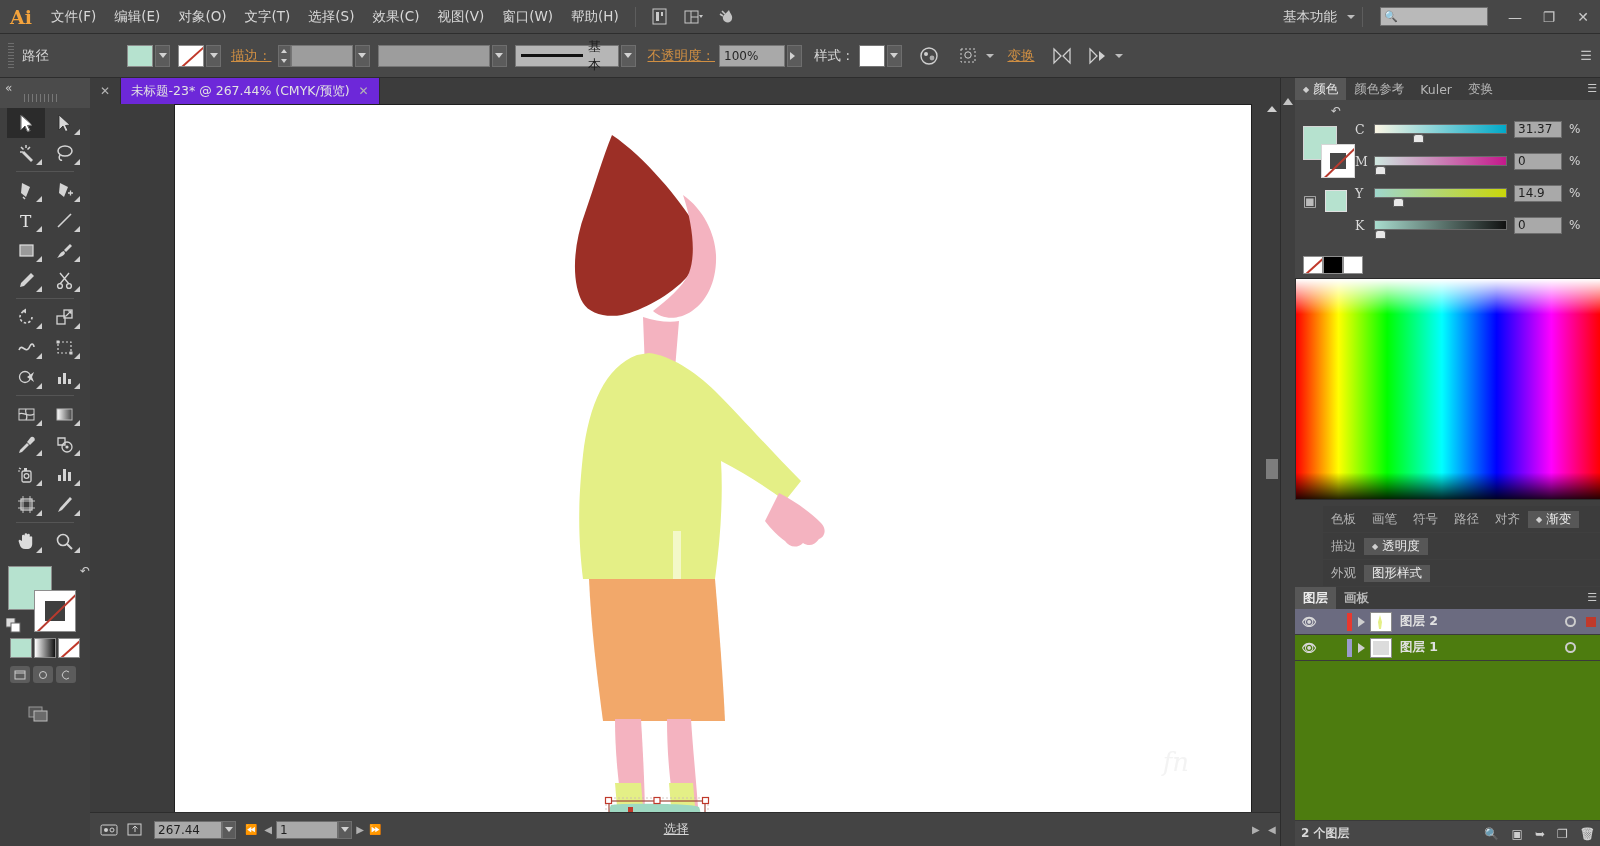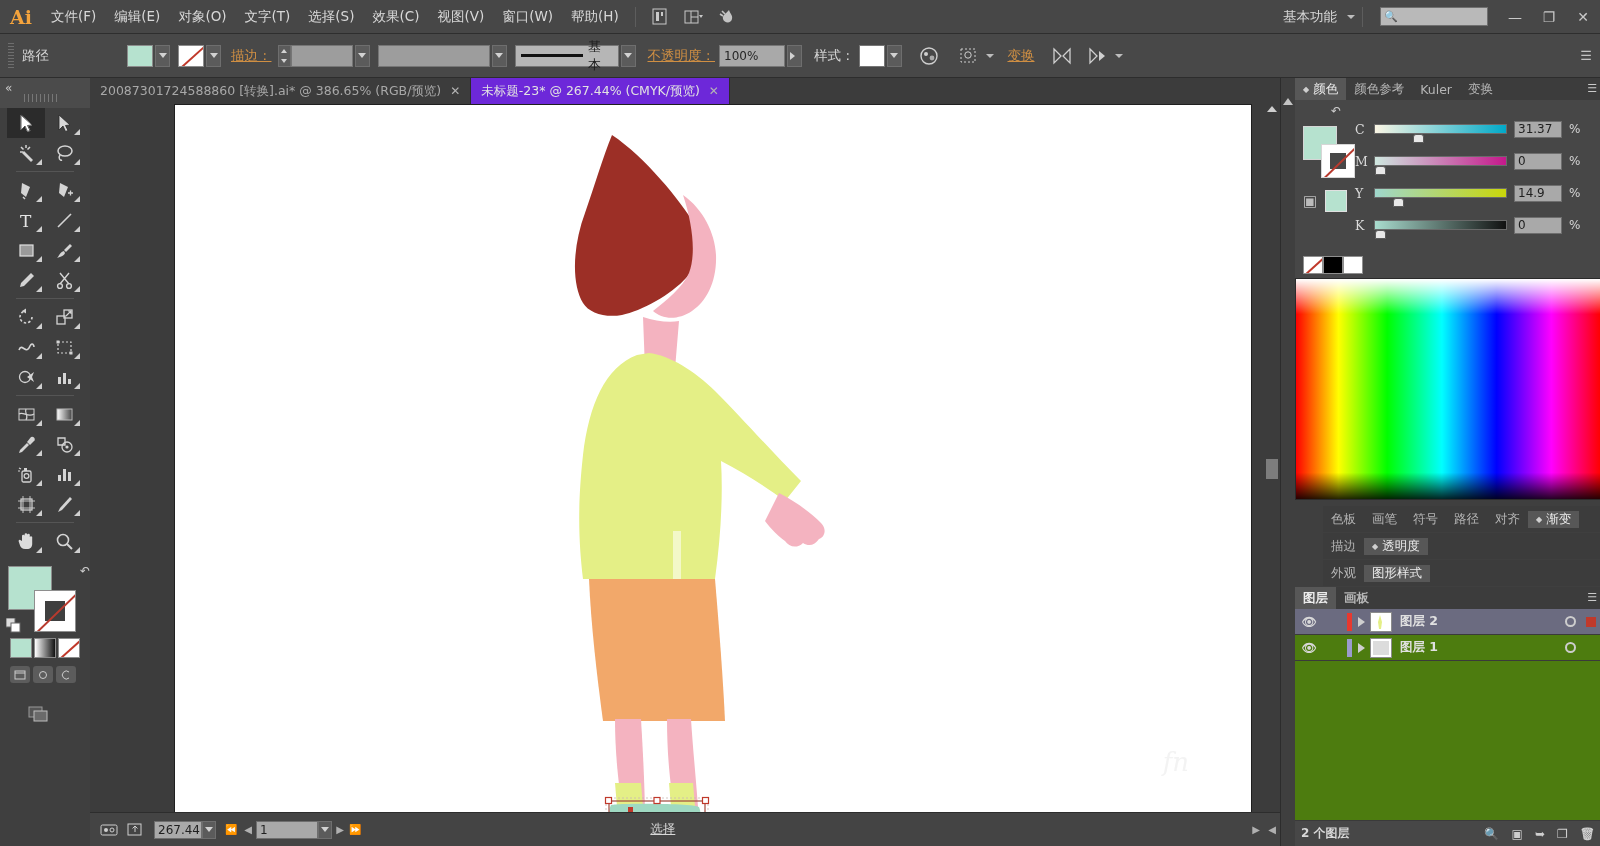--- a/index.html
+++ b/index.html
@@ -493,21 +493,20 @@
           <path d="M3 2 l7 7 l-7 7 z" fill="none" stroke="#cfcfcf" stroke-width="1.3"></path>
           <path d="M12 4 l6 5 l-6 5 z" fill="#cfcfcf"></path>
         </svg>
     </div>
     <div class="caret-sm"></div>
     <div class="cb-right-grip">☰</div>
   </div>
 
   <div class="tabbar">
     <div class="doc-tab">
-      <span>20087301724588860 [转换].ai* @ 386.65% (RGB/预览)</span>
       <span class="x">✕</span>
     </div>
     <div class="doc-tab active">
       <span>未标题-23* @ 267.44% (CMYK/预览)</span>
       <span class="x">✕</span>
     </div>
   </div>
 
   <div class="toolpanel">
     <div class="tp-header">
@@ -800,21 +799,21 @@
           <circle cx="12" cy="7" r="2" fill="none" stroke="#cfcfcf"></circle>
         </svg>
     </div>
     <div class="sb-icon">
       <svg width="16" height="15" viewBox="0 0 16 15">
           <rect x="1" y="2" width="13" height="11" fill="none" stroke="#cfcfcf"></rect>
           <path d="M8 10 v-6 M5.5 6.5 L8 4 l2.5 2.5" stroke="#cfcfcf" fill="none"></path>
         </svg>
     </div>
     <div style="width:6px"></div>
-    <div class="sb-field" style="width:48px">267.44</div>
+    <div class="sb-field" style="width:68px">267.44</div>
     <div class="sb-dd">
         <div class="caret" style="width:0;height:0;border-left:4px solid transparent;border-right:4px solid transparent;border-top:5px solid #d2d2d2;"></div>
       </div>
     <div style="width:8px"></div>
     <div class="sb-nav">⏪</div>
     <div class="sb-nav">◀</div>
     <div class="sb-field" style="width:62px">1</div>
     <div class="sb-dd">
         <div class="caret" style="width:0;height:0;border-left:4px solid transparent;border-right:4px solid transparent;border-top:5px solid #d2d2d2;"></div>
       </div>

